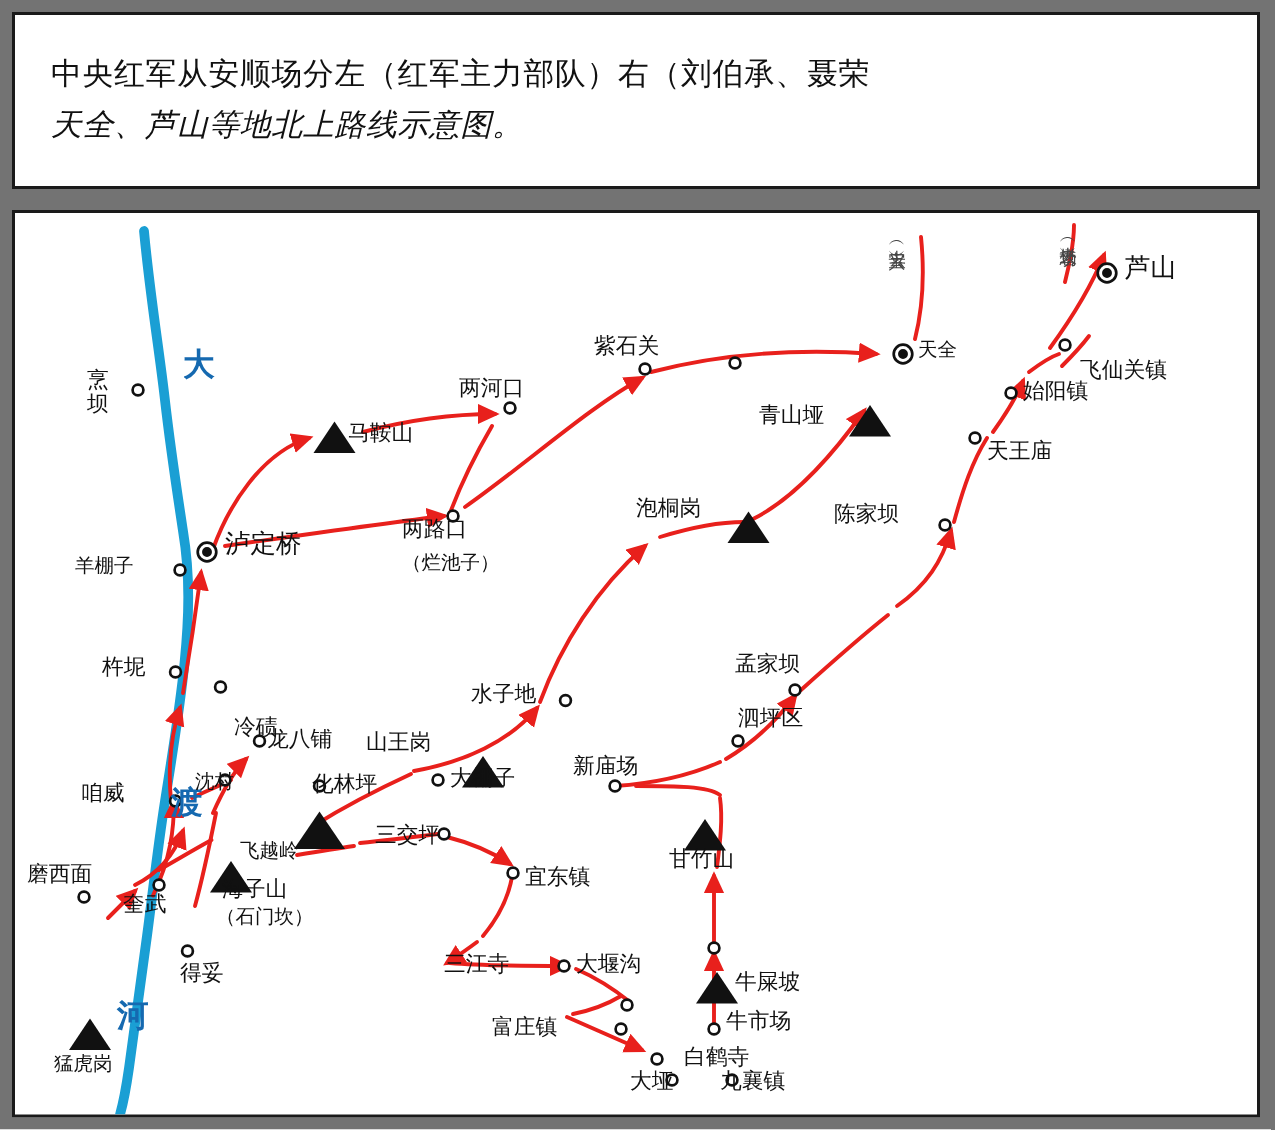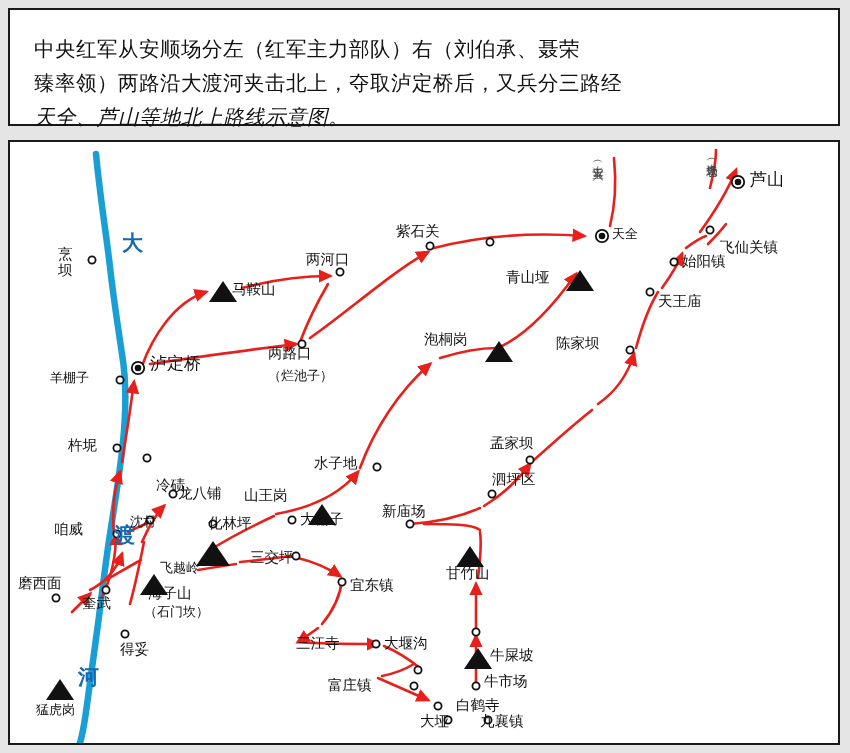--- a/index.html
+++ b/index.html
@@ -1,17 +1,17 @@
 <!DOCTYPE html>
 <html><head>
 <meta charset="utf-8">
 <style>
   html,body{margin:0;padding:0;background:#ffffff;}
   body{width:850px;height:753px;font-family:"DejaVu Sans","Liberation Sans",sans-serif;}
-  #root{position:relative;width:850px;height:753px;overflow:hidden;background:#e5e5e5;}
+  #root{position:relative;width:850px;height:753px;overflow:hidden;background:#737373;}
 
   
   .title-box{position:absolute;left:8px;top:8px;width:832px;height:118px;border:2px solid #1a1a1a;box-sizing:border-box;background:#fff;}
   .title-text{position:absolute;left:24px;top:22px;width:784px;font-size:20.5px;line-height:34px;color:#111;letter-spacing:0.5px;text-align:justify;}
   .title-text .l2{display:block;}
   .title-text .l3{display:block;font-style:italic;}
 
   
   .map-box{position:absolute;left:8px;top:140px;width:832px;height:605px;border:2px solid #1a1a1a;box-sizing:border-box;background:#fff;overflow:hidden;}
   .map-canvas{position:absolute;left:0;top:0;width:828px;height:601px;}
@@ -25,21 +25,20 @@
   .lbl.two{line-height:16px;}
 </style>
 </head>
 <body>
 
 <div id="root">
 
   <div class="title-box">
     <div class="title-text">
       <span>中央红军从安顺场分左（红军主力部队）右（刘伯承、聂荣</span>
-      <span class="l2">臻率领）两路沿大渡河夹击北上，夺取泸定桥后，又兵分三路经</span>
       <span class="l3">天全、芦山等地北上路线示意图。</span>
     </div>
   </div>
 
   <div class="map-box">
     <div class="map-canvas">
 
       <svg class="layer" viewBox="0 0 828 601">
         <defs>
           <marker id="arrow" markerWidth="7" markerHeight="7" refX="4.4" refY="2.6" orient="auto">

